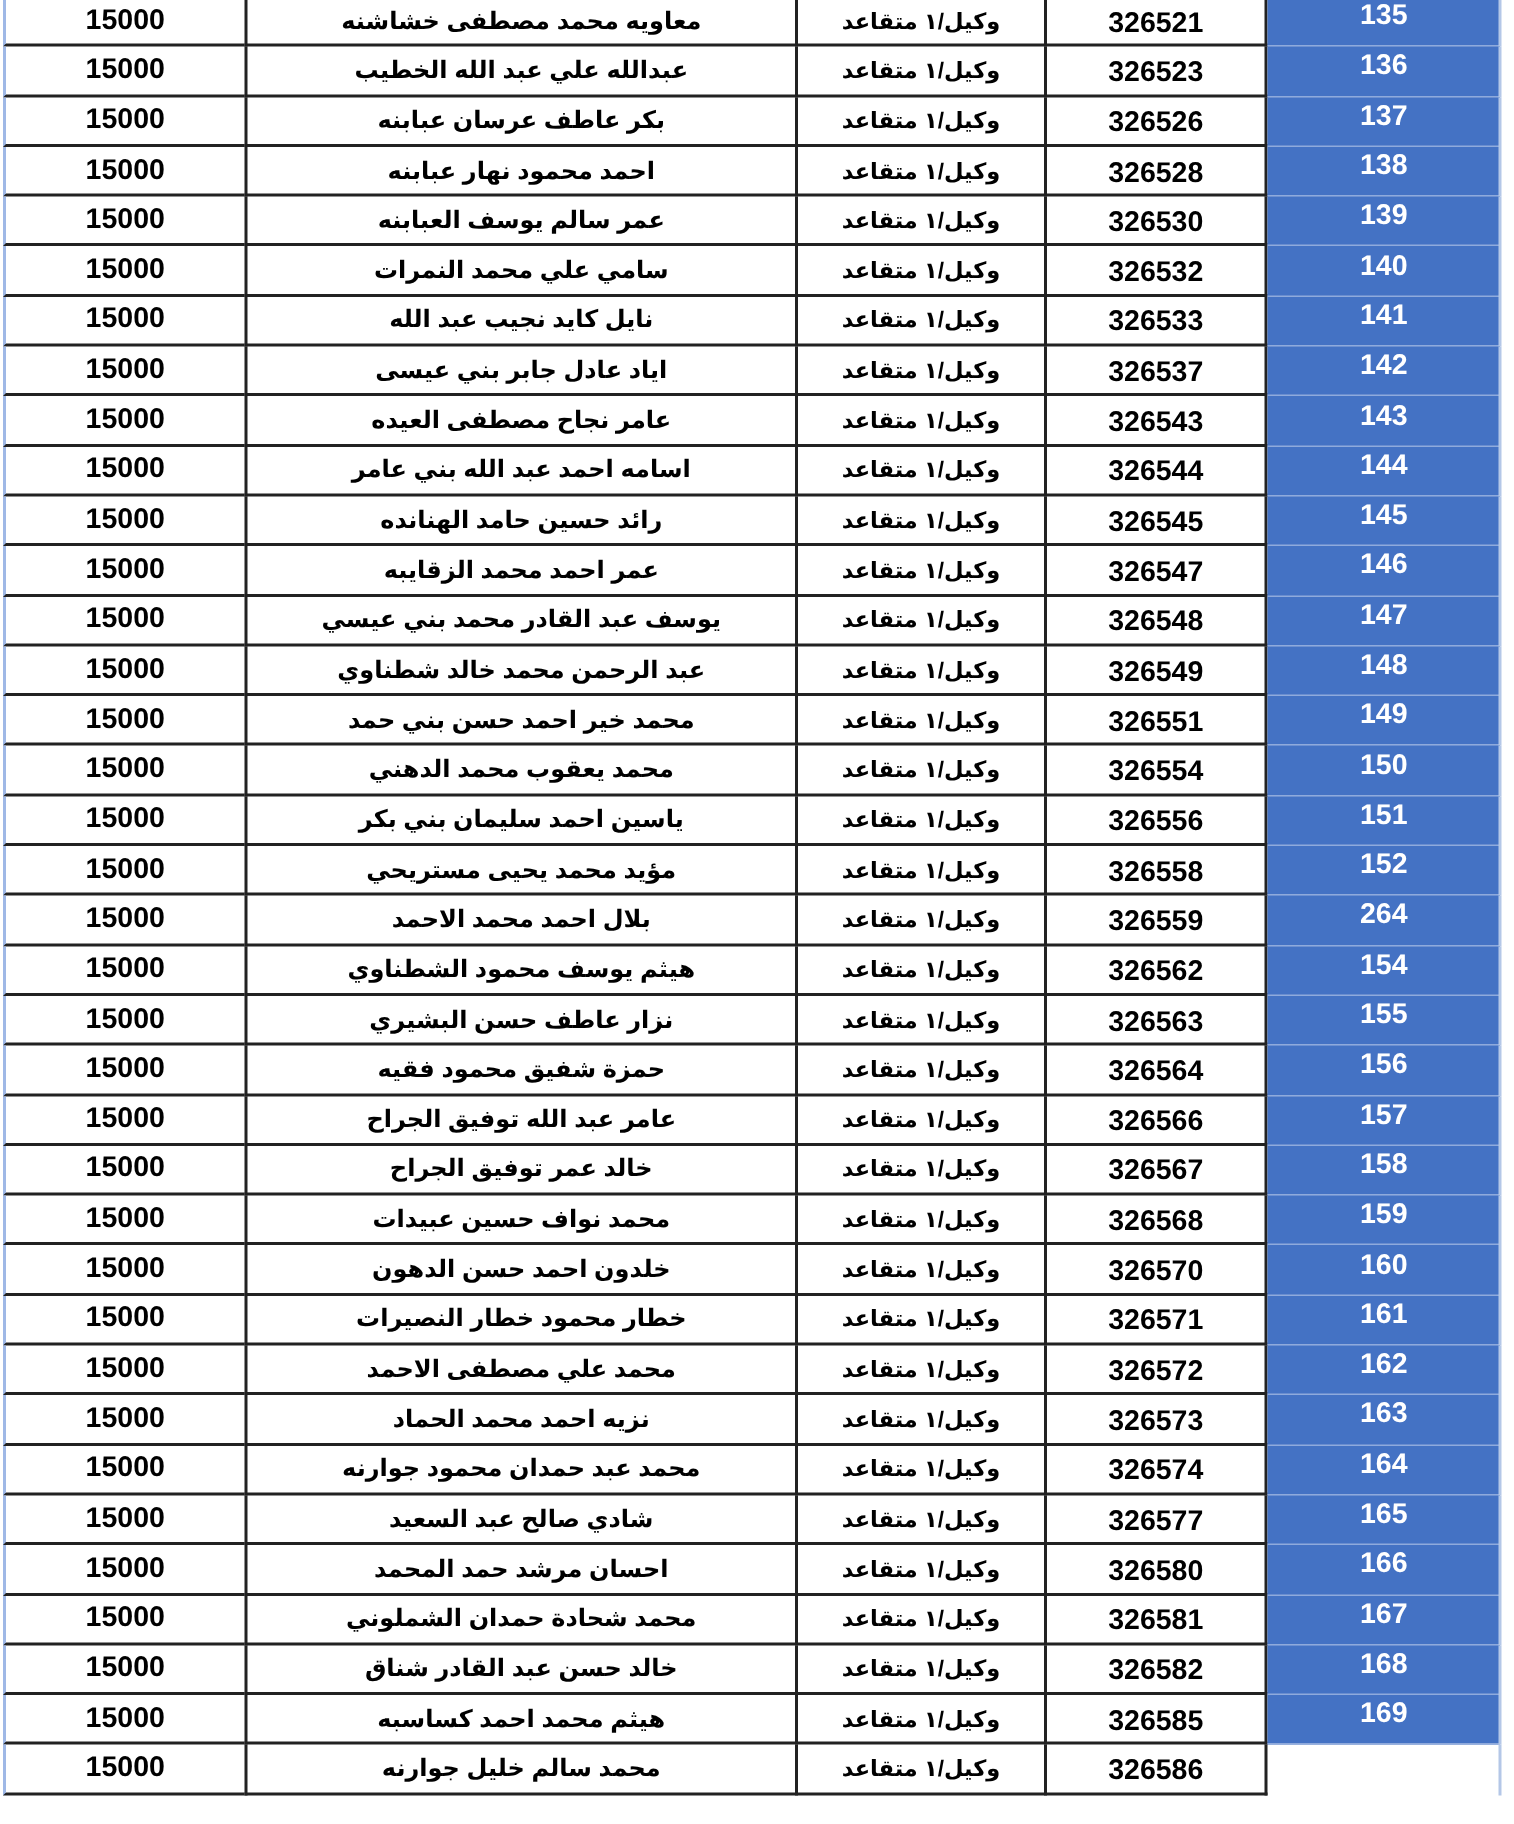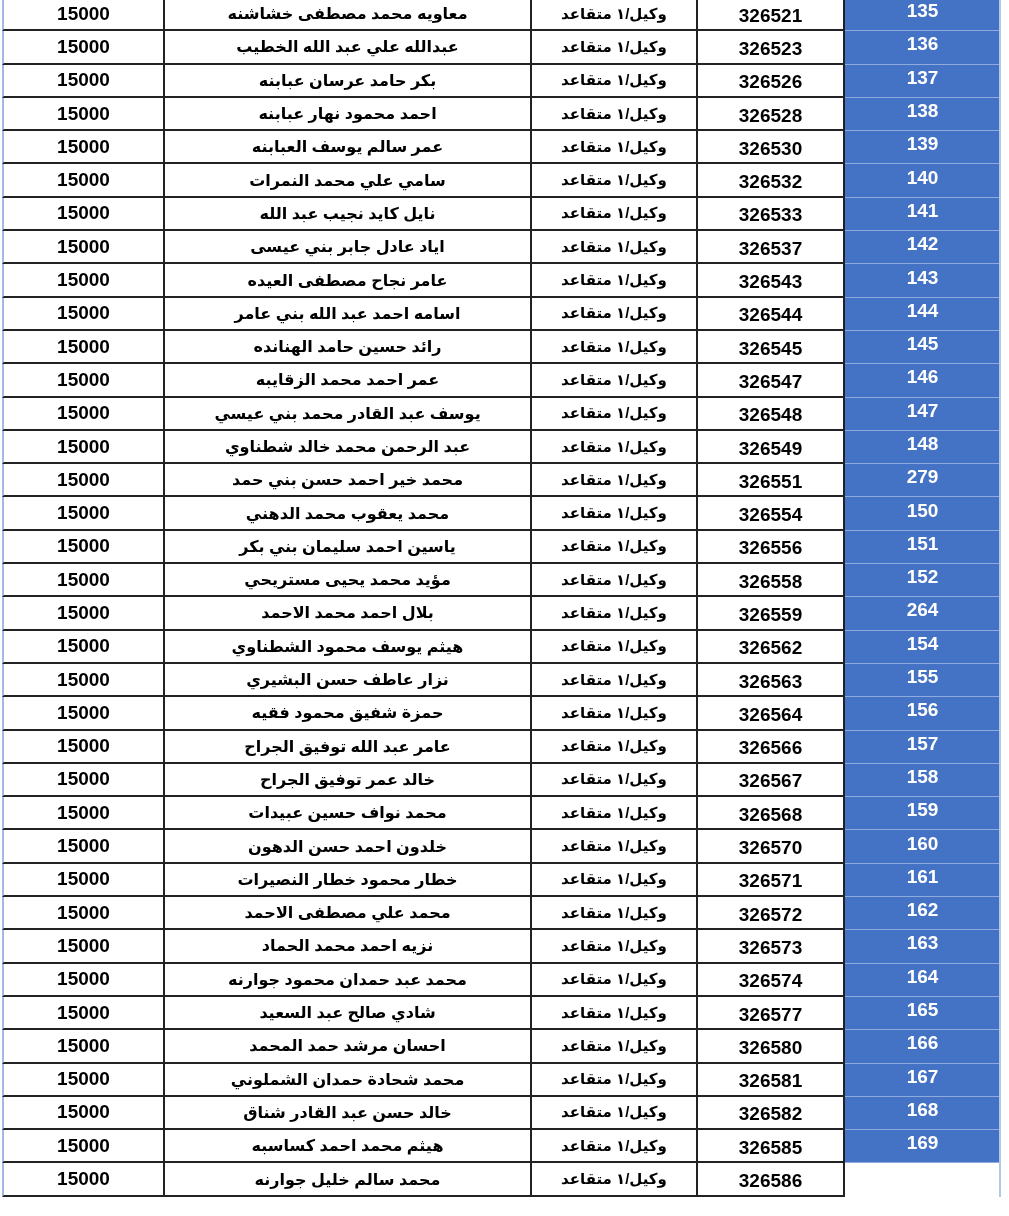--- a/index.html
+++ b/index.html
@@ -33,21 +33,21 @@
     <div class="row">
     <div class="cell c-amount">15000</div>
     <div class="cell c-name">عبدالله علي عبد الله الخطيب</div>
     <div class="cell c-job">وكيل/١ متقاعد</div>
     <div class="cell c-id">326523</div>
     <div class="cell c-idx">136</div>
     <div class="idx-edge"></div>
   </div>
     <div class="row">
     <div class="cell c-amount">15000</div>
-    <div class="cell c-name">بكر حامد عرسان عبابنه</div>
+    <div class="cell c-name">بكر عاطف عرسان عبابنه</div>
     <div class="cell c-job">وكيل/١ متقاعد</div>
     <div class="cell c-id">326526</div>
     <div class="cell c-idx">137</div>
     <div class="idx-edge"></div>
   </div>
     <div class="row">
     <div class="cell c-amount">15000</div>
     <div class="cell c-name">احمد محمود نهار عبابنه</div>
     <div class="cell c-job">وكيل/١ متقاعد</div>
     <div class="cell c-id">326528</div>
@@ -132,21 +132,21 @@
     <div class="cell c-job">وكيل/١ متقاعد</div>
     <div class="cell c-id">326549</div>
     <div class="cell c-idx">148</div>
     <div class="idx-edge"></div>
   </div>
     <div class="row">
     <div class="cell c-amount">15000</div>
     <div class="cell c-name">محمد خير احمد حسن بني حمد</div>
     <div class="cell c-job">وكيل/١ متقاعد</div>
     <div class="cell c-id">326551</div>
-    <div class="cell c-idx">279</div>
+    <div class="cell c-idx">149</div>
     <div class="idx-edge"></div>
   </div>
     <div class="row">
     <div class="cell c-amount">15000</div>
     <div class="cell c-name">محمد يعقوب محمد الدهني</div>
     <div class="cell c-job">وكيل/١ متقاعد</div>
     <div class="cell c-id">326554</div>
     <div class="cell c-idx">150</div>
     <div class="idx-edge"></div>
   </div>

